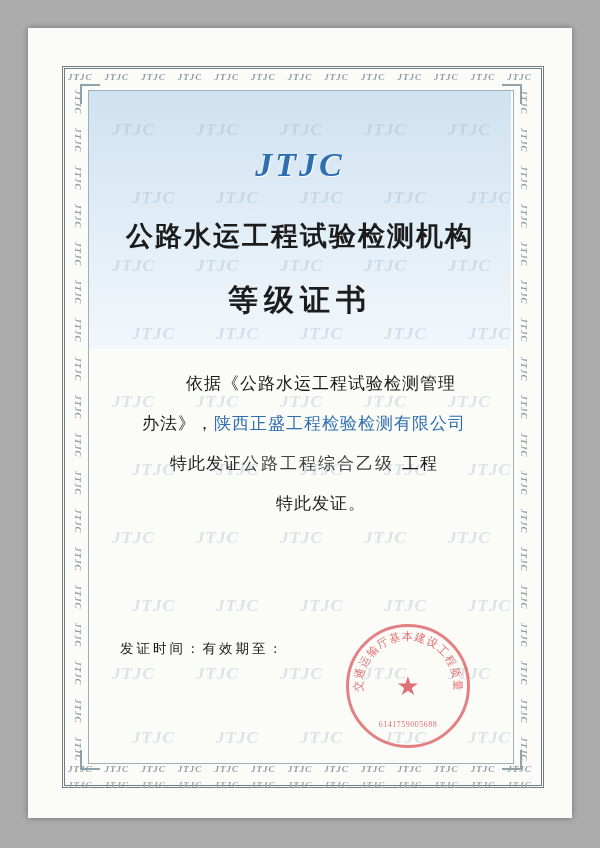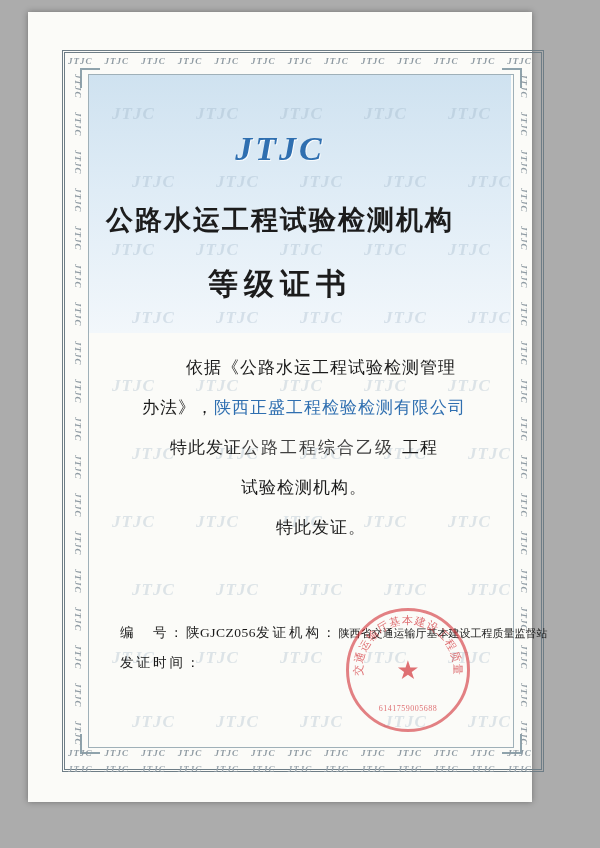--- a/index.html
+++ b/index.html
@@ -19,22 +19,22 @@
     position: absolute;
     left: 0; top: 0;
     width: 600px; height: 848px;
     background: #acacac;
   }
 
   
   .certificate {
     position: absolute;
     left: 28px;
-    top: 12px;
-    width: 504px;
+    top: 28px;
+    width: 544px;
     height: 790px;
     background: #fbfbf8;
     box-shadow: 0 0 6px rgba(0,0,0,0.35);
   }
 
   
   .frame-outer {
     position: absolute;
     left: 34px; top: 38px;
     width: 476px; height: 716px;
@@ -414,36 +414,29 @@
     <div class="body-text">
       <p>
         <span class="indent"></span><span>依据《公路水运工程试验检测管理</span>
       </p>
       <p>
         <span>办法》，</span><span class="org-name">陕西正盛工程检验检测有限公司</span>
       </p>
       <p>
         <span>特此发证</span><span class="grade">公路工程综合乙级</span><span class="spacer-sm"></span><span>工程</span>
       </p>
-      <p>试验检测机构。</p>
       <p>
         <span class="indent"></span><span>特此发证。</span>
       </p>
     </div>
 
     <div class="fields">
       <div class="field-row">
-        <span class="lbl">编　号：</span>
-        <span class="val">陕GJCZ056</span>
-        <span class="spacer-sm"></span>
-        <span class="lbl">发证机构：</span>
-        <span class="val issuer-val">陕西省交通运输厅基本建设工程质量监督站</span>
-      </div>
-      <div class="field-row">
         <span class="lbl">发证时间：</span>
+        <span class="lbl">有效期至：</span>
       </div>
     </div>
 
     <div class="seal">
       <svg class="seal-arc" viewBox="0 0 118 118">
         <defs>
           <path id="sealArc" d="M 13,59 A 46,46 0 0 1 105,59"></path>
         </defs>
         <text>
           <textPath href="#sealArc" startOffset="50%" text-anchor="middle" id="seal-arc-path-text">陕西省交通运输厅基本建设工程质量监督站</textPath>

